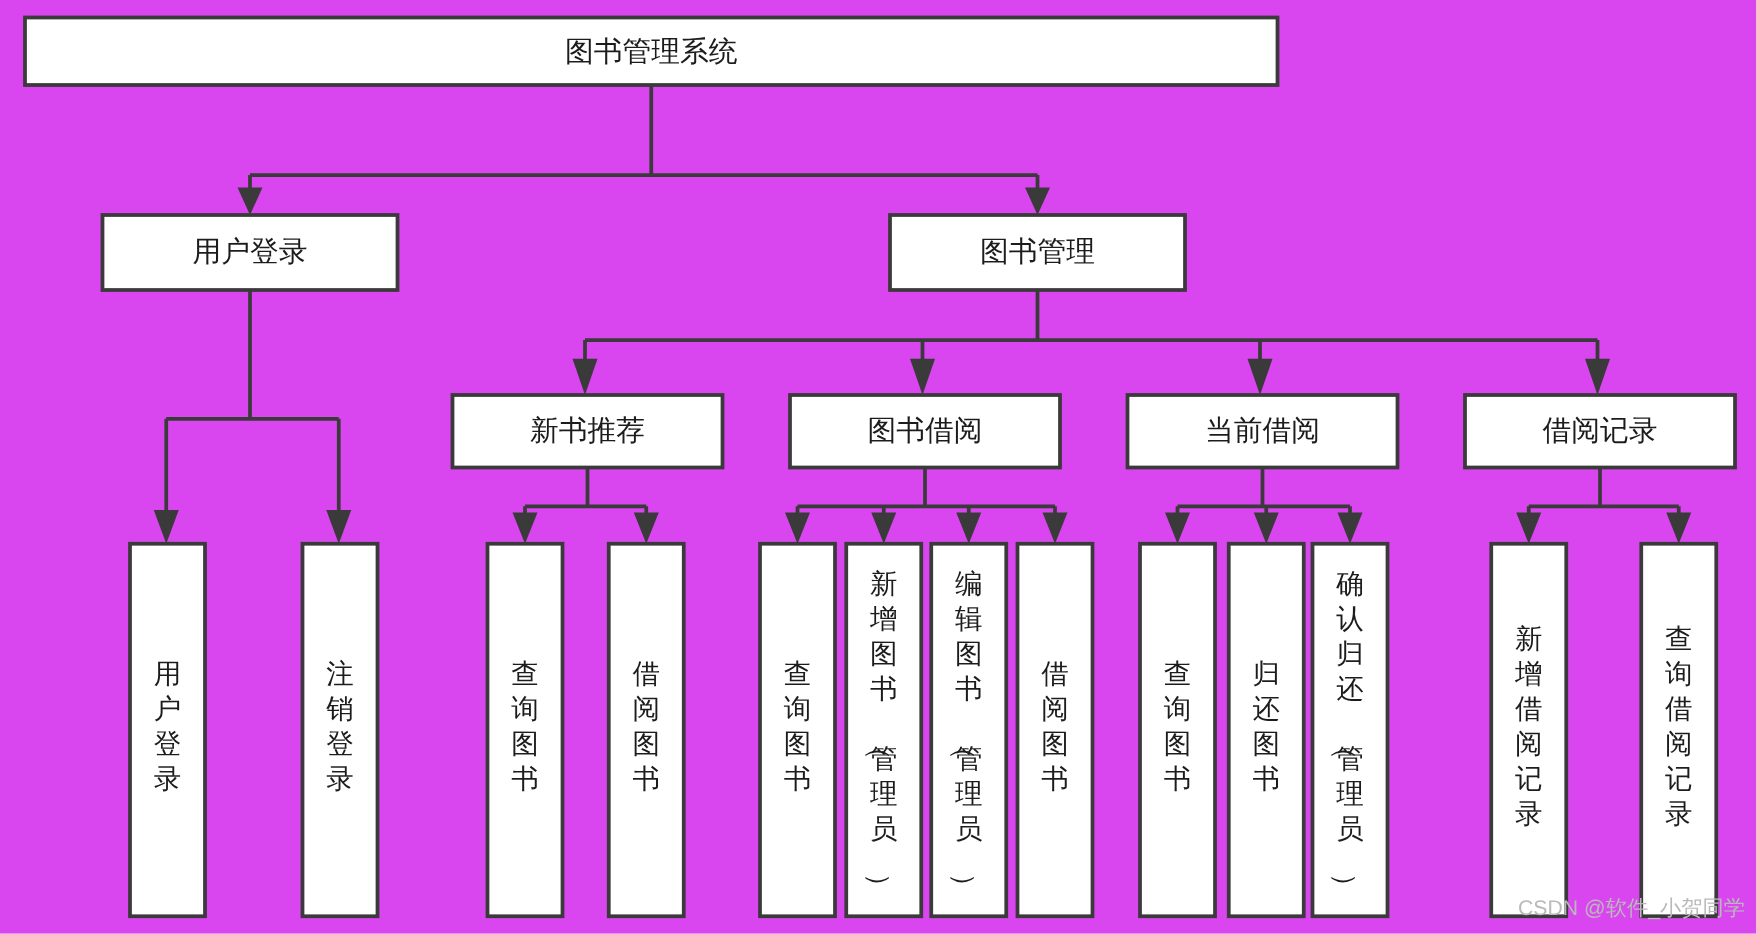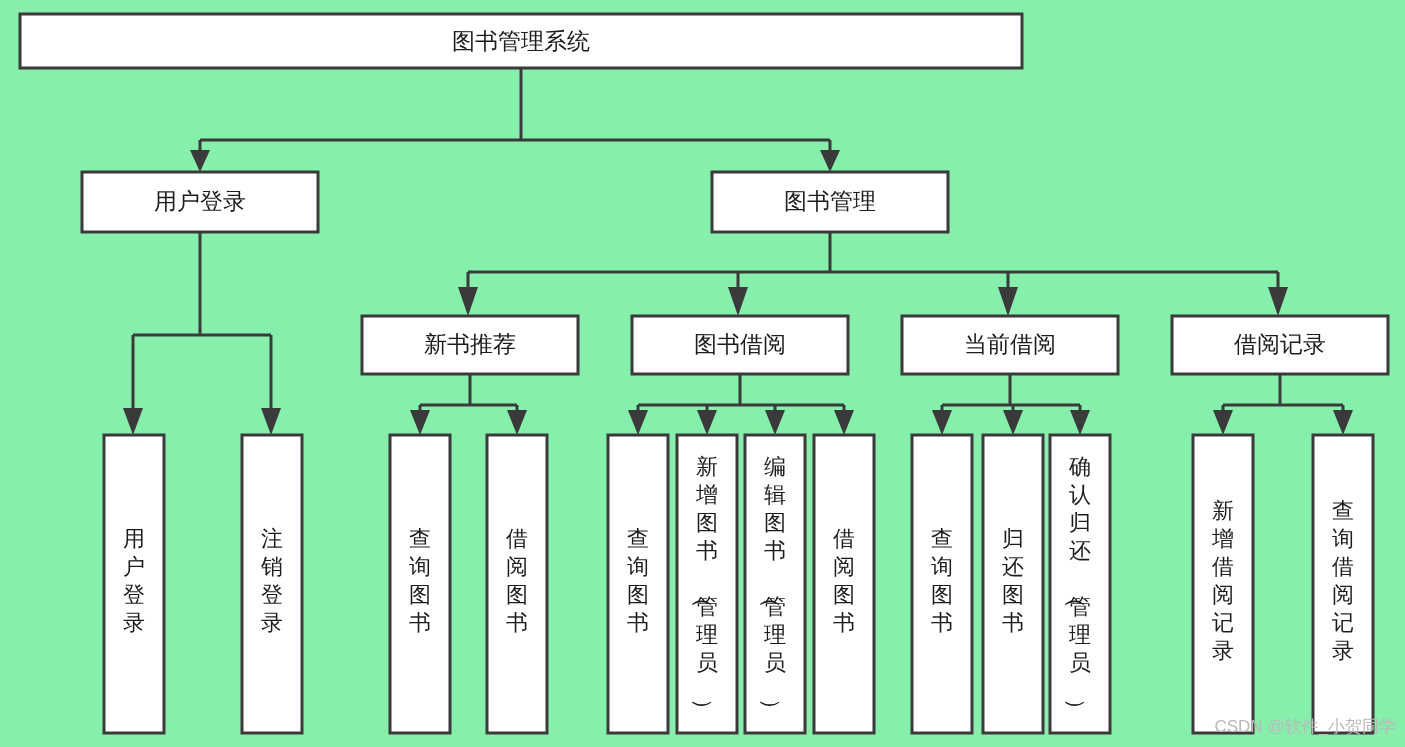--- a/index.html
+++ b/index.html
@@ -10,21 +10,21 @@
   body {
     width: 1405px;
     height: 747px;
     font-family: "Liberation Sans", "DejaVu Sans", sans-serif;
     overflow: hidden;
   }
   #diagram-root {
     position: relative;
     width: 1405px;
     height: 747px;
-    background: #86efac;
+    background: #d946ef;
   }
   svg.diagram-canvas {
     position: absolute;
     left: 0;
     top: 0;
     width: 1405px;
     height: 747px;
     display: block;
   }
   .node-box {

